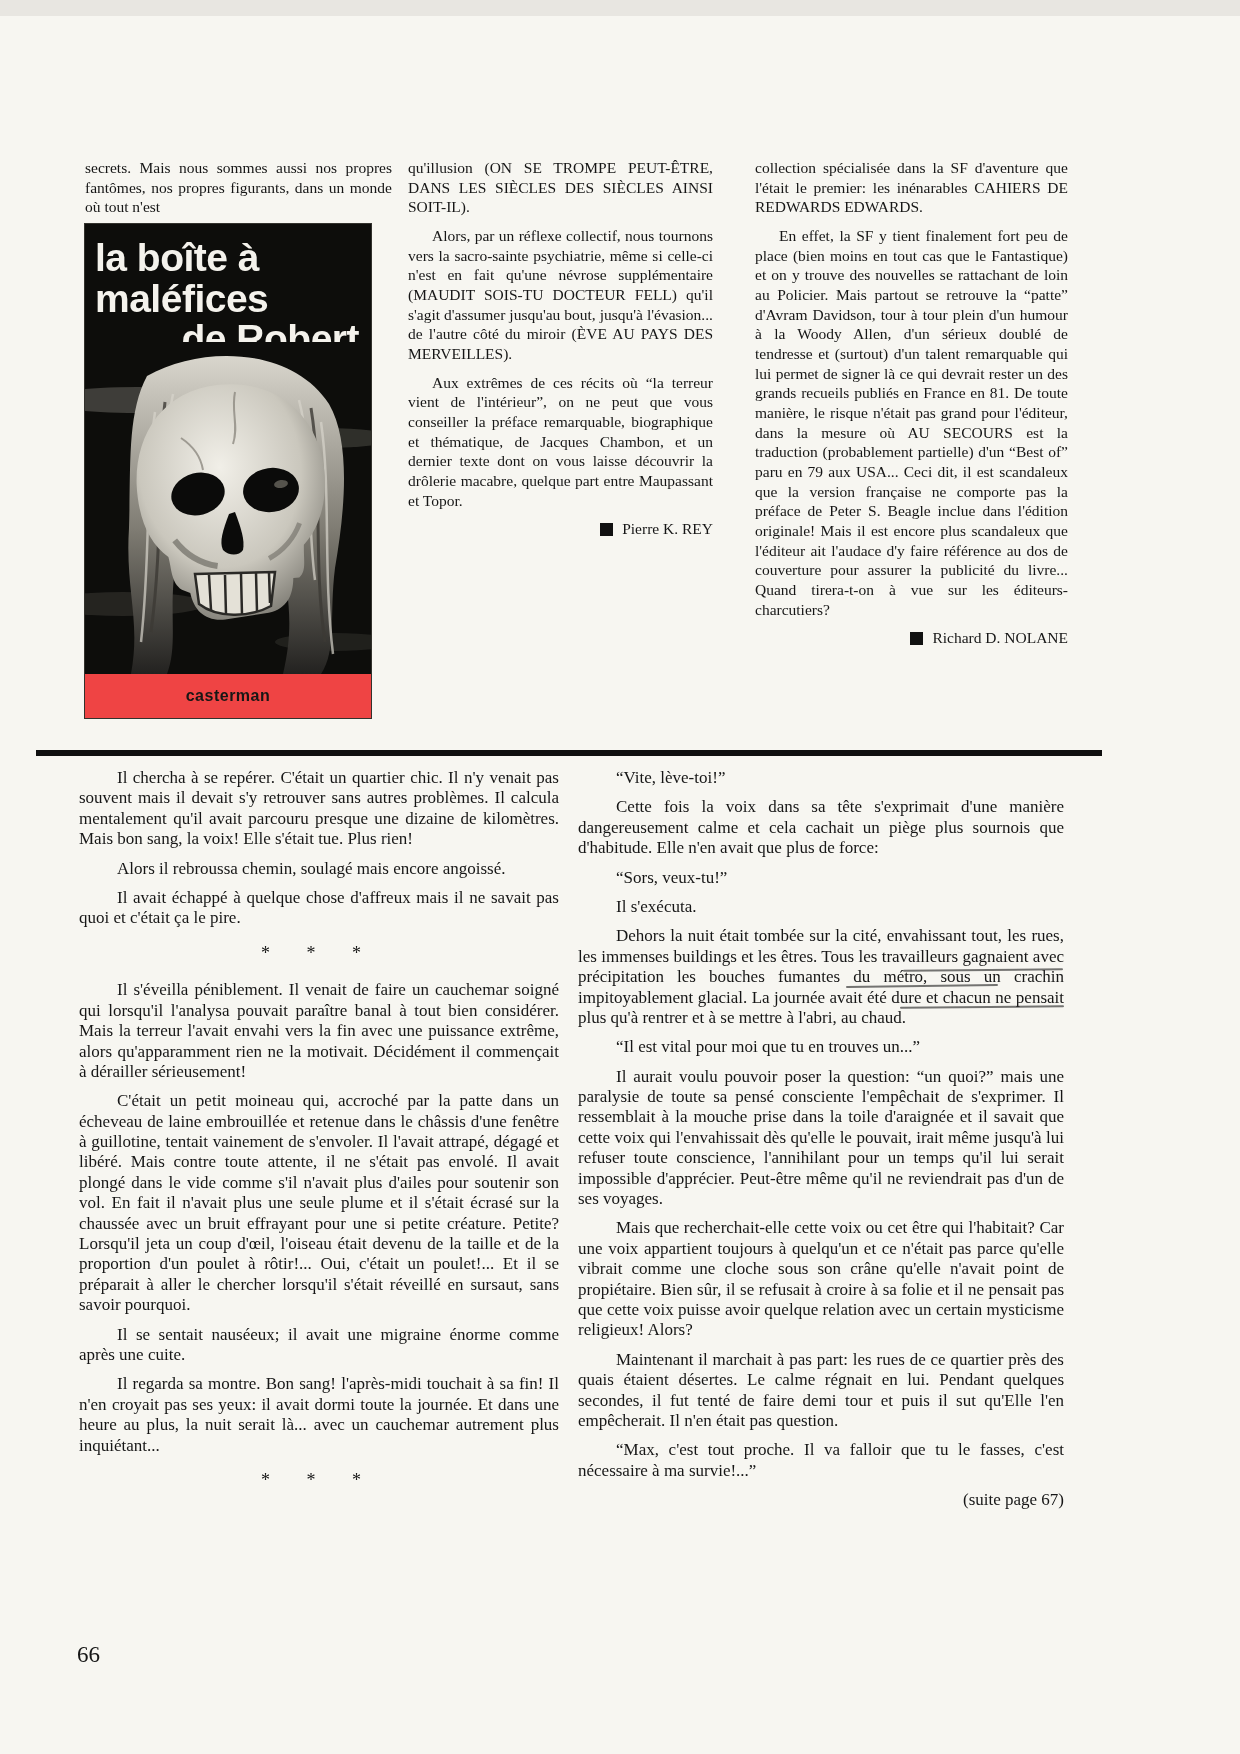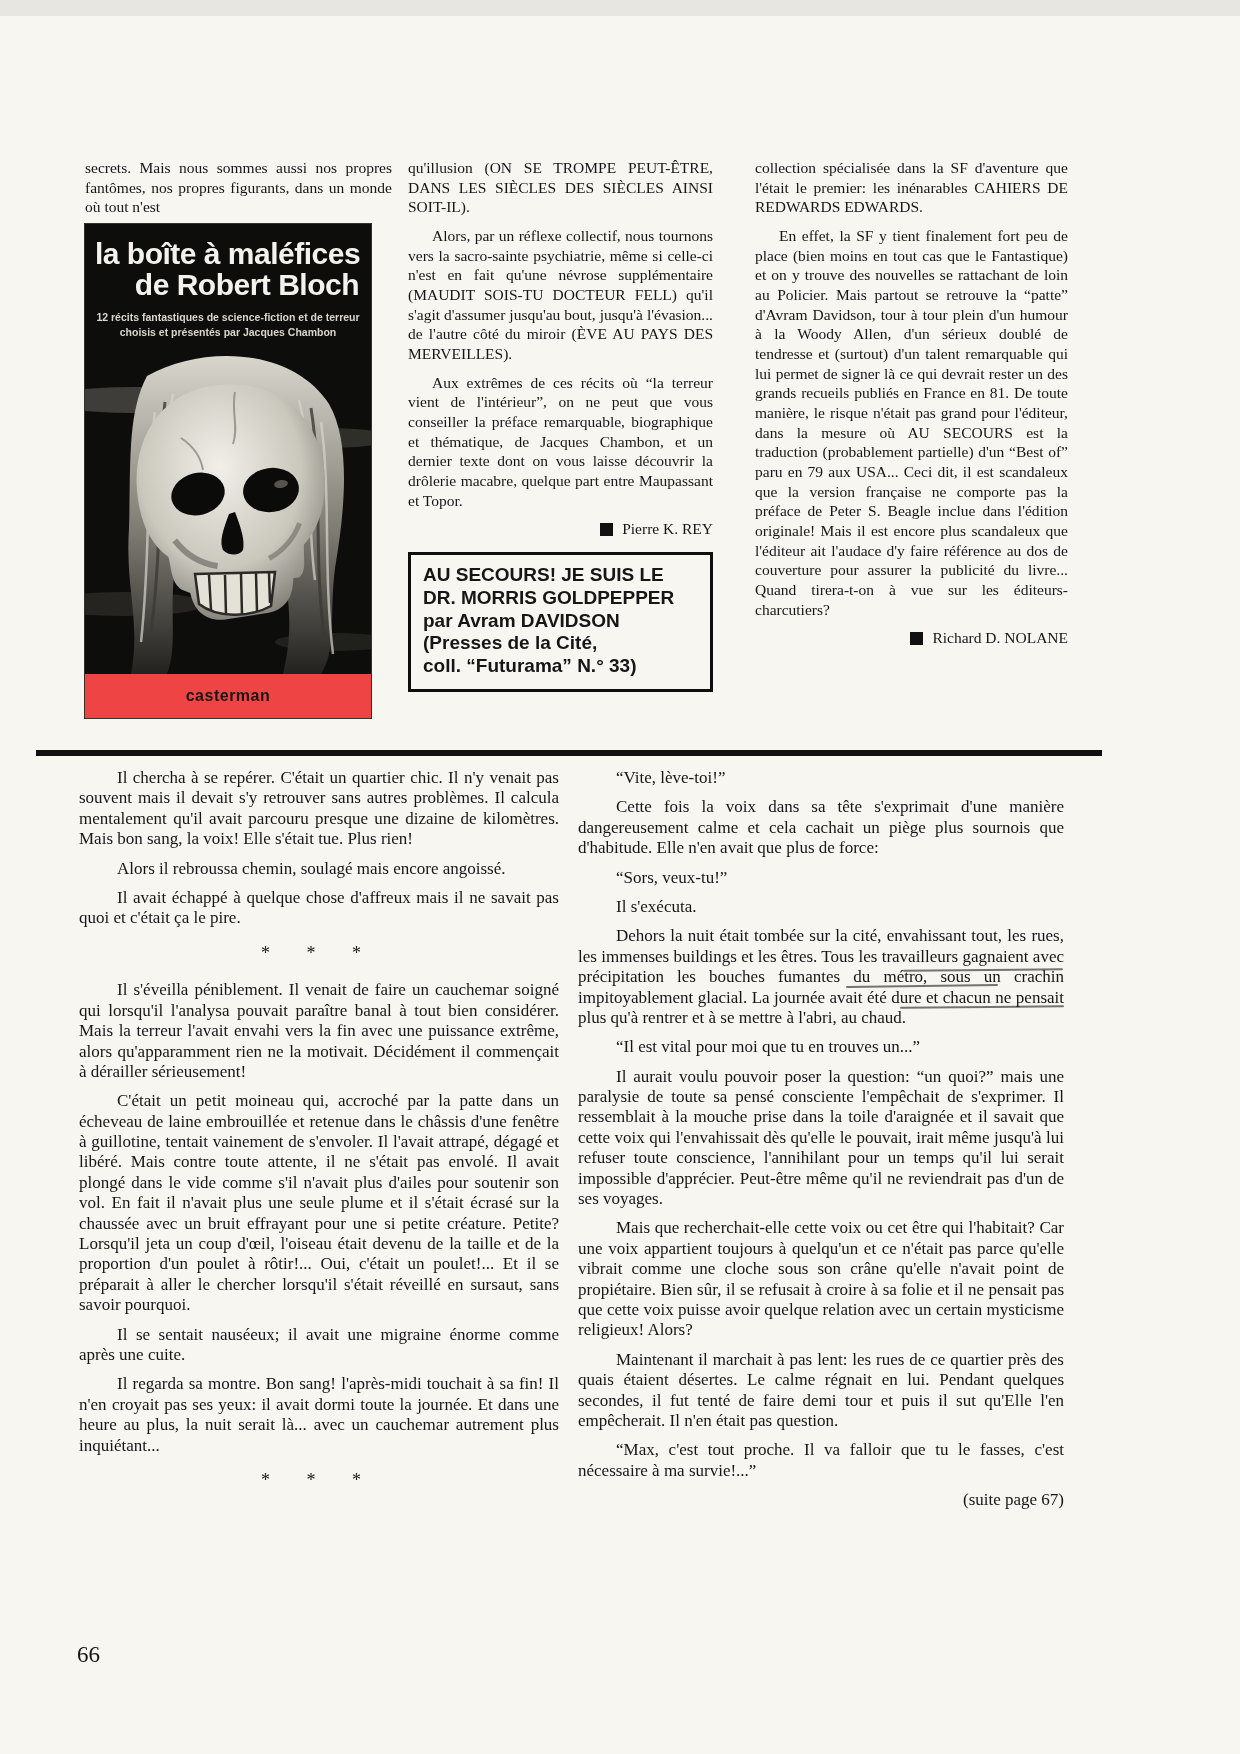--- a/index.html
+++ b/index.html
@@ -24,21 +24,21 @@
     font-weight:bold;font-size:19px;line-height:1.2;text-align:left;text-indent:0;
   }
   .review-box div{white-space:nowrap;}
   
   #book-cover{
     position:absolute;left:85px;top:208px;width:286px;height:494px;
     background:#0d0d0b;box-shadow:0 0 0 1px #33322d;
   }
   .cover-title{
     font-family:"Liberation Sans","DejaVu Sans",sans-serif;font-weight:bold;
-    color:#f4f2ec;font-size:30px;line-height:1.04;letter-spacing:-0.5px;
+    color:#f4f2ec;font-size:39px;line-height:1.04;letter-spacing:-0.5px;
     padding:14px 8px 0 10px;
   }
   .cover-title .t1{text-align:left;}
   .cover-title .t2{text-align:right;padding-right:4px;}
   .cover-subtitle{
     font-family:"Liberation Sans","DejaVu Sans",sans-serif;font-weight:bold;
     color:#d9d6cd;font-size:10.5px;line-height:1.35;text-align:center;margin-top:10px;
   }
   .cover-art{position:absolute;left:0;top:118px;width:286px;height:332px;}
   .cover-band{
@@ -138,27 +138,20 @@
   </div>
 
   <div id="top-mid" class="topcol">
     <p class="noind">qu'illusion (ON SE TROMPE PEUT-ÊTRE, DANS LES SIÈCLES DES SIÈCLES AINSI SOIT-IL).</p>
     <p class="ind">Alors, par un réflexe collectif, nous tournons vers la sacro-sainte psychiatrie, même si celle-ci n'est en fait qu'une névrose supplémentaire (MAUDIT SOIS-TU DOCTEUR FELL) qu'il s'agit d'assumer jusqu'au bout, jusqu'à l'évasion... de l'autre côté du miroir (ÈVE AU PAYS DES MERVEILLES).</p>
     <p class="ind">Aux extrêmes de ces récits où “la terreur vient de l'intérieur”, on ne peut que vous conseiller la préface remarquable, biographique et thématique, de Jacques Chambon, et un dernier texte dont on vous laisse découvrir la drôlerie macabre, quelque part entre Maupassant et Topor.</p>
     <div class="signature">
       <span class="sq"></span>
       <span class="sig-name">Pierre K. REY</span>
     </div>
-    <div class="review-box">
-      <div>AU SECOURS! JE SUIS LE</div>
-      <div>DR. MORRIS GOLDPEPPER</div>
-      <div>par Avram DAVIDSON</div>
-      <div>(Presses de la Cité,</div>
-      <div>coll. “Futurama” N.° 33)</div>
-    </div>
   </div>
 
   <div id="top-right" class="topcol">
     <p class="noind">collection spécialisée dans la SF d'aventure que l'était le premier: les inénarables CAHIERS DE REDWARDS EDWARDS.</p>
     <p class="ind">En effet, la SF y tient finalement fort peu de place (bien moins en tout cas que le Fantastique) et on y trouve des nouvelles se rattachant de loin au Policier. Mais partout se retrouve la “patte” d'Avram Davidson, tour à tour plein d'un humour à la Woody Allen, d'un sérieux doublé de tendresse et (surtout) d'un talent remarquable qui lui permet de signer là ce qui devrait rester un des grands recueils publiés en France en 81. De toute manière, le risque n'était pas grand pour l'éditeur, dans la mesure où AU SECOURS est la traduction (probablement partielle) d'un “Best of” paru en 79 aux USA... Ceci dit, il est scandaleux que la version française ne comporte pas la préface de Peter S. Beagle inclue dans l'édition originale! Mais il est encore plus scandaleux que l'éditeur ait l'audace d'y faire référence au dos de couverture pour assurer la publicité du livre... Quand tirera-t-on à vue sur les éditeurs-charcutiers?</p>
     <div class="signature">
       <span class="sq"></span>
       <span class="sig-name">Richard D. NOLANE</span>
     </div>
   </div>
@@ -179,21 +172,21 @@
 
   <div id="story-right" class="storycol">
     <p>“Vite, lève-toi!”</p>
     <p>Cette fois la voix dans sa tête s'exprimait d'une manière dangereusement calme et cela cachait un piège plus sournois que d'habitude. Elle n'en avait que plus de force:</p>
     <p>“Sors, veux-tu!”</p>
     <p>Il s'exécuta.</p>
     <p>Dehors la nuit était tombée sur la cité, envahissant tout, les rues, les immenses buildings et les êtres. Tous les travailleurs gagnaient avec précipitation les bouches fumantes du métro, sous un crachin impitoyablement glacial. La journée avait été dure et chacun ne pensait plus qu'à rentrer et à se mettre à l'abri, au chaud.</p>
     <p>“Il est vital pour moi que tu en trouves un...”</p>
     <p>Il aurait voulu pouvoir poser la question: “un quoi?” mais une paralysie de toute sa pensé consciente l'empêchait de s'exprimer. Il ressemblait à la mouche prise dans la toile d'araignée et il savait que cette voix qui l'envahissait dès qu'elle le pouvait, irait même jusqu'à lui refuser toute conscience, l'annihilant pour un temps qu'il lui serait impossible d'apprécier. Peut-être même qu'il ne reviendrait pas d'un de ses voyages.</p>
     <p>Mais que recherchait-elle cette voix ou cet être qui l'habitait? Car une voix appartient toujours à quelqu'un et ce n'était pas parce qu'elle vibrait comme une cloche sous son crâne qu'elle n'avait point de propiétaire. Bien sûr, il se refusait à croire à sa folie et il ne pensait pas que cette voix puisse avoir quelque relation avec un certain mysticisme religieux! Alors?</p>
-    <p>Maintenant il marchait à pas lent: les rues de ce quartier près des quais étaient désertes. Le calme régnait en lui. Pendant quelques secondes, il fut tenté de faire demi tour et puis il sut qu'Elle l'en empêcherait. Il n'en était pas question.</p>
+    <p>Maintenant il marchait à pas part: les rues de ce quartier près des quais étaient désertes. Le calme régnait en lui. Pendant quelques secondes, il fut tenté de faire demi tour et puis il sut qu'Elle l'en empêcherait. Il n'en était pas question.</p>
     <p>“Max, c'est tout proche. Il va falloir que tu le fasses, c'est nécessaire à ma survie!...”</p>
     <p class="suite">(suite page 67)</p>
   </div>
 
   <div id="pen1" class="pen-mark"></div>
   <div id="pen2" class="pen-mark"></div>
   <div id="pen3" class="pen-mark"></div>
 
   <div id="page-number">66</div>
   <div id="bottom-bar"></div>

